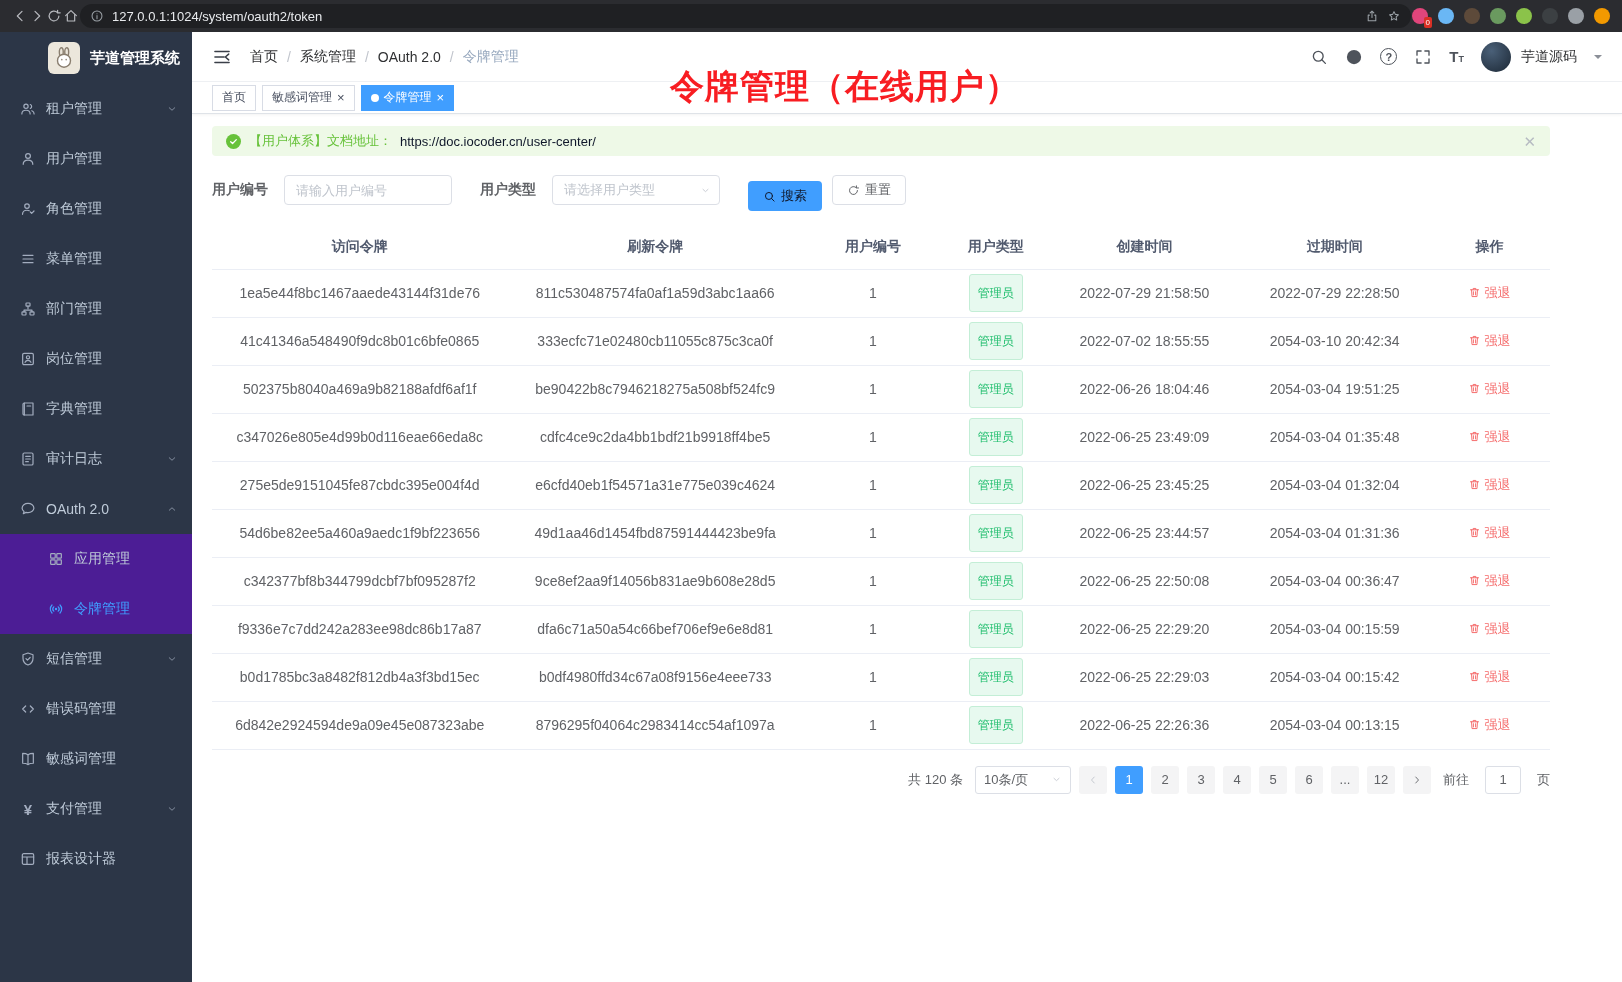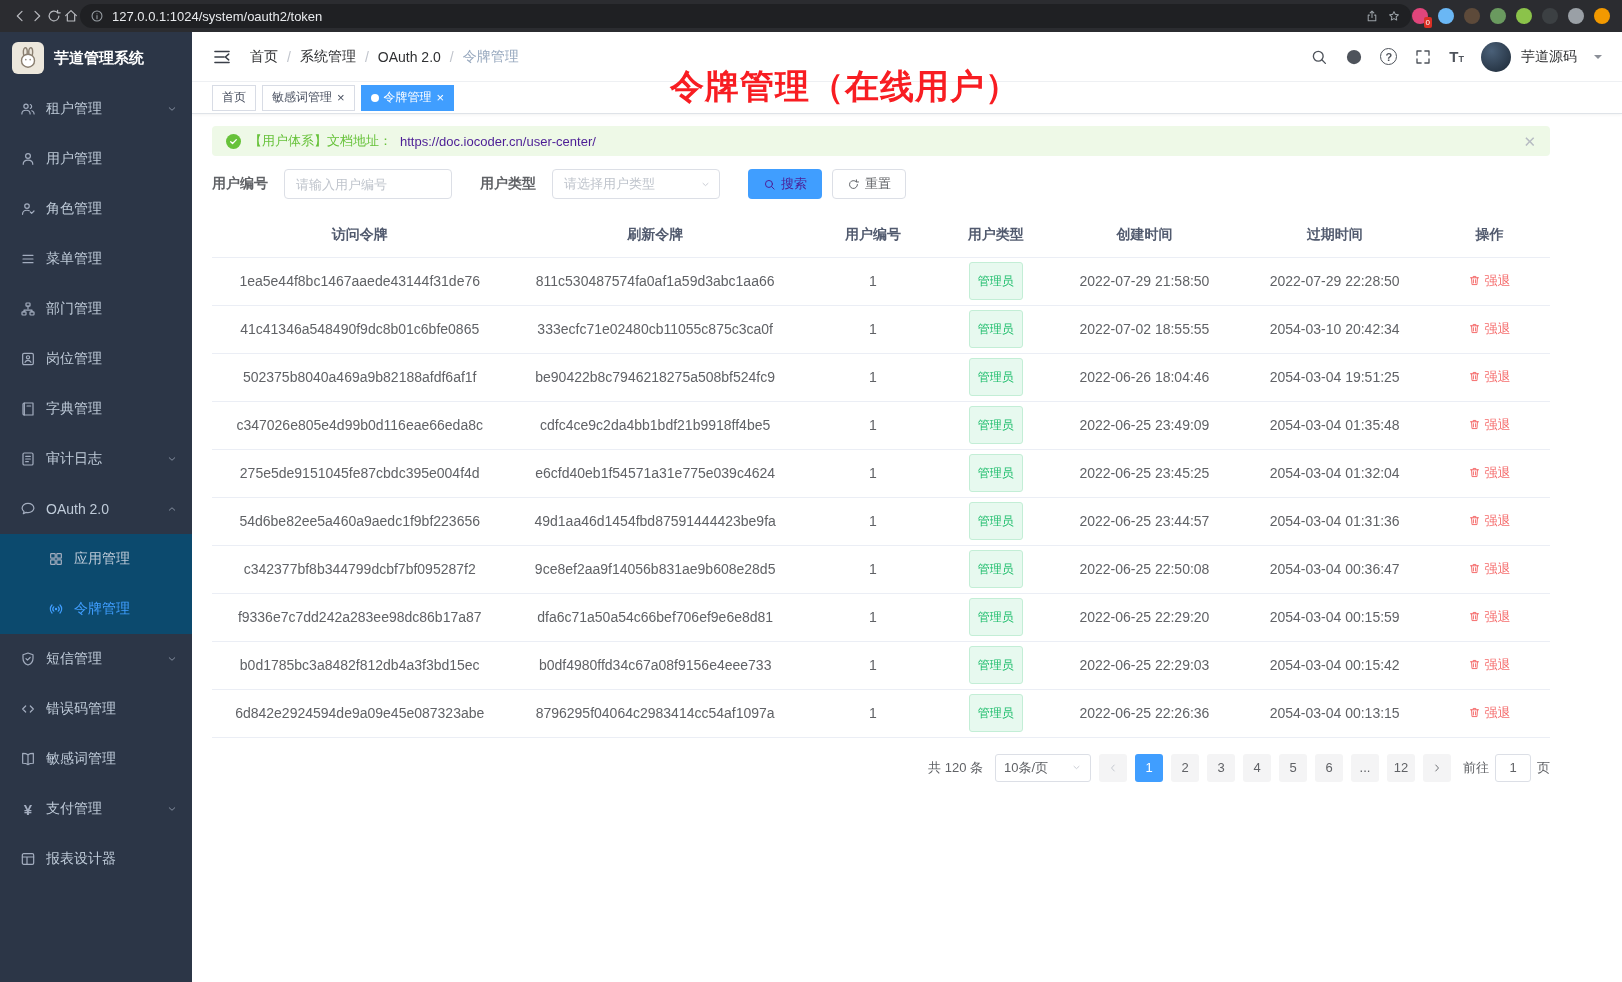--- a/index.html
+++ b/index.html
@@ -14,26 +14,26 @@
   .omnibox { flex:1; height:24px; background:#1f2023; border-radius:12px; display:flex; align-items:center; gap:8px; padding:0 10px; min-width:0; }
   .oicon { width:14px; height:14px; color:#9aa0a6; display:inline-flex; flex:0 0 auto; cursor:pointer; }
   .url { flex:1; color:#e8eaed; font-size:13px; white-space:nowrap; overflow:hidden; }
   .ext-row { display:flex; align-items:center; gap:10px; }
   .ext-dot { width:16px; height:16px; border-radius:50%; position:relative; cursor:pointer; flex:0 0 auto; }
   .ext-badge { position:absolute; right:-4px; bottom:-4px; background:#d93025; color:#fff; font-size:8px; line-height:9px; padding:1px 2px; border-radius:2px; }
 
   
   .app { flex:1; display:flex; min-height:0; }
   .sidebar { flex:0 0 192px; width:192px; background:#2c3647; color:#bfcbd9; overflow:hidden; }
-  .logo-row { height:52px; display:flex; align-items:center; gap:10px; padding:0 12px; }
+  .logo-row { height:52px; display:flex; align-items:center; gap:10px; padding:0 12px;justify-content:flex-end; }
   .logo { width:32px; height:32px; border-radius:6px; background:#ece7dc; display:flex; align-items:center; justify-content:center; overflow:hidden; }
   .logo svg { width:26px; height:26px; }
   .logo-title { color:#fff; font-size:15px; font-weight:700; white-space:nowrap; }
   .menu-item { height:50px; display:flex; align-items:center; padding:0 14px 0 20px; font-size:14px; color:#bfcbd9; cursor:pointer; white-space:nowrap; }
-  .menu-item.sub { padding-left:48px; background:#0c4a6e; }
+  .menu-item.sub { padding-left:48px; background:#4c1d95; }
   .menu-item.active { color:#409eff; }
   .mi-icon { width:16px; height:16px; margin-right:10px; display:inline-flex; color:#a3adbf; flex:0 0 auto; }
   .mi-yen { width:16px; margin-right:10px; text-align:center; font-size:15px; font-weight:700; color:#a3adbf; }
   .menu-item.active .mi-icon { color:#409eff; }
   .mi-label { flex:1; }
   .mi-chevron { width:12px; height:12px; color:#8d97a8; display:inline-flex; }
   .mi-chevron.up { transform:rotate(180deg); }
 
   .main { flex:1; display:flex; flex-direction:column; position:relative; background:#fff; min-width:0; }
 
@@ -62,51 +62,51 @@
 
   .annotation { position:absolute; top:32px; left:478px; font-size:34px; font-weight:800; color:#f81d22; letter-spacing:1px; z-index:30; pointer-events:none; white-space:nowrap; }
 
   
   .page { flex:1; padding:12px 72px 0 20px; min-width:0; }
 
   .alert { height:30px; background:#eef9e7; border-radius:4px; display:flex; align-items:center; gap:8px; padding:0 14px; position:relative; margin-bottom:13px; font-size:13px; }
   .alert-check { width:15px; height:15px; border-radius:50%; background:#67c23a; color:#fff; display:flex; align-items:center; justify-content:center; flex:0 0 auto; }
   .alert-check svg { width:9px; height:9px; }
   .alert-text { color:#67c23a; }
-  .alert-link { color:#4c1d95; cursor:pointer; }
+  .alert-link { color:#0f172a; cursor:pointer; }
   .alert-close { position:absolute; right:14px; color:#b6bbc2; font-size:15px; cursor:pointer; line-height:1; }
 
   .filters { display:flex; align-items:center; margin-bottom:14px; font-size:14px; }
   .f-group { display:flex; align-items:center; margin-right:28px; }
   .f-label { font-weight:700; color:#606266; margin-right:16px; white-space:nowrap; }
   .f-input { width:168px; height:30px; border:1px solid #dcdfe6; border-radius:4px; padding:0 11px; font-size:13px; color:#606266; outline:none; font-family:inherit; }
   .f-input::placeholder { color:#bfc4cc; }
   .f-select { width:168px; height:30px; border:1px solid #dcdfe6; border-radius:4px; padding:0 8px 0 11px; display:flex; align-items:center; justify-content:space-between; color:#bfc4cc; font-size:13px; cursor:pointer; }
   .sel-caret { width:11px; height:11px; color:#c0c4cc; display:inline-flex; }
   .btn { height:30px; border-radius:4px; display:inline-flex; align-items:center; gap:5px; font-size:13px; padding:0 14px; cursor:pointer; border:1px solid transparent; font-family:inherit; }
   .btn-ic { width:13px; height:13px; display:inline-flex; }
-  .btn-primary { background:#409eff; color:#4c1d95; }
+  .btn-primary { background:#409eff; color:#0f172a;margin-top:12px; }
   .btn-plain { background:#fff; border-color:#dcdfe6; color:#606266; margin-left:10px; }
 
   table { width:100%; border-collapse:collapse; table-layout:fixed; font-size:14px; color:#606266; }
   th { height:44px; font-weight:700; color:#515a6e; border-bottom:1px solid #ebeef5; text-align:center; white-space:nowrap; }
   td { height:48px; border-bottom:1px solid #ebeef5; text-align:center; white-space:nowrap; overflow:hidden; }
   .tag-success { display:inline-block; background:#e7f9ef; border:1px solid #c3eed6; color:#1cbd6b; font-size:12px; line-height:16px; padding:10px 8px; border-radius:3px; }
   .action-link { color:#f56c6c; font-size:13px; display:inline-flex; align-items:center; gap:3px; cursor:pointer; }
   .action-link svg { width:13px; height:13px; }
 
   .pagination { display:flex; align-items:center; justify-content:flex-end; gap:8px; margin-top:16px; font-size:13px; color:#606266; }
   .p-total { margin-right:4px; white-space:nowrap; }
   .p-size { width:96px; height:28px; border:1px solid #dcdfe6; border-radius:3px; display:flex; align-items:center; justify-content:space-between; padding:0 8px; cursor:pointer; }
   .p-pages { display:flex; align-items:center; gap:8px; }
   .p-btn { min-width:28px; height:28px; padding:0 4px; background:#f4f4f5; border-radius:3px; display:inline-flex; align-items:center; justify-content:center; cursor:pointer; color:#606266; }
   .p-btn.active { background:#409eff; color:#fff; }
   .p-arrow { width:12px; height:12px; display:inline-flex; }
   .p-prev { color:#c0c4cc; }
-  .p-goto { display:flex; align-items:center; gap:6px; margin-left:4px; white-space:nowrap; }
+  .p-goto { display:flex; align-items:center; gap:16px; margin-left:4px; white-space:nowrap; }
   .p-goto input { width:36px; height:28px; border:1px solid #dcdfe6; border-radius:3px; text-align:center; font-size:13px; color:#606266; outline:none; font-family:inherit; }
 </style>
 </head>
 <body>
 
 <div class="screen">
 
   <div class="browser-bar">
     <span class="bicon">
         <svg viewBox="0 0 24 24" fill="none" stroke="currentColor" stroke-width="1.8" stroke-linecap="round" stroke-linejoin="round">

